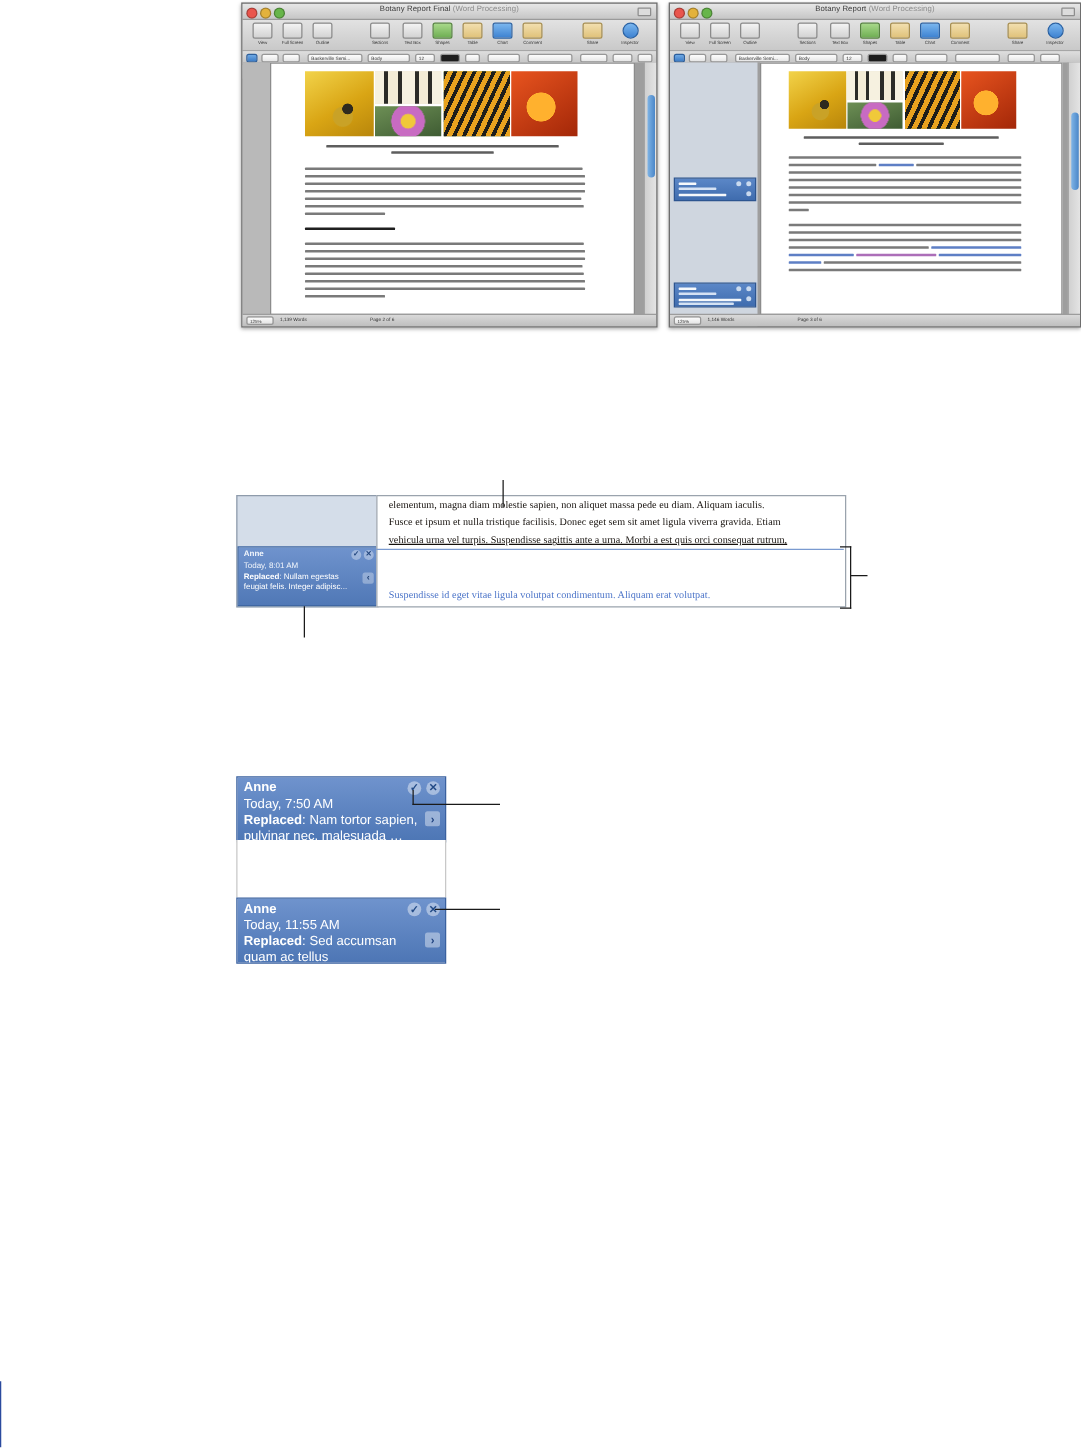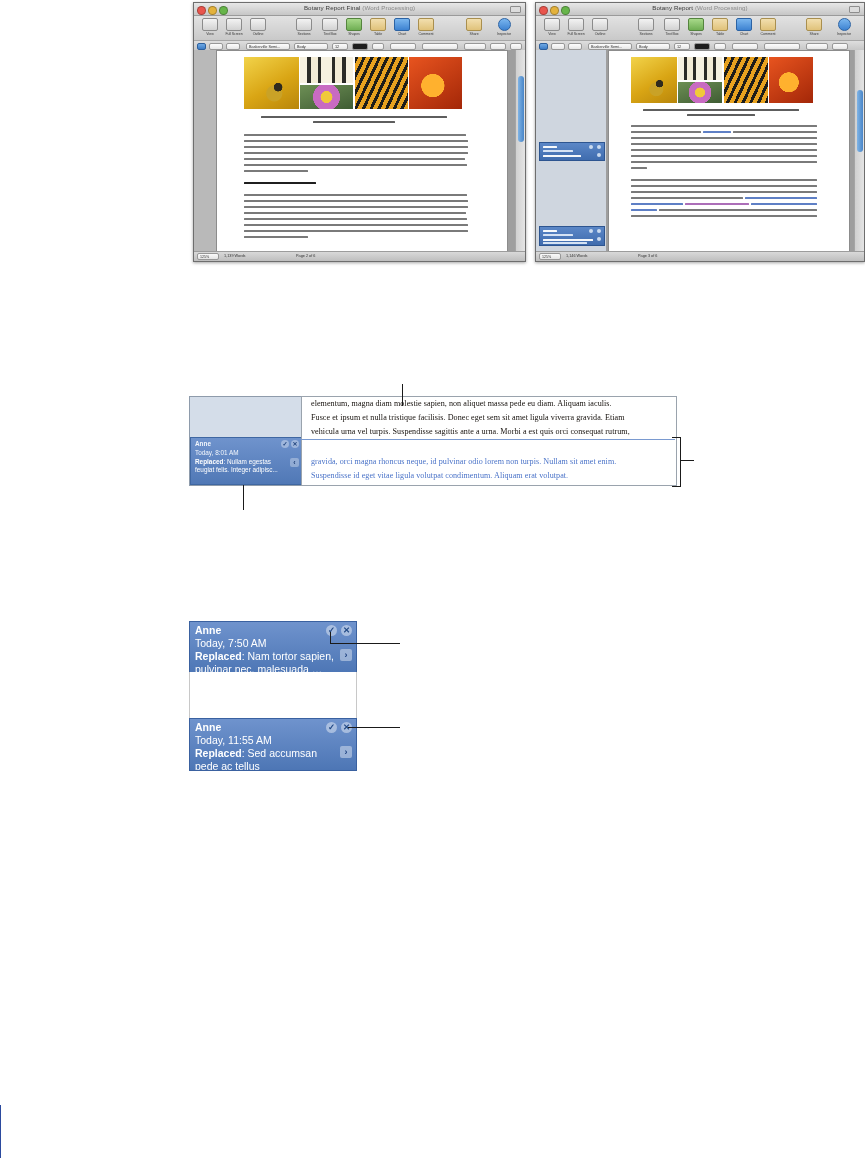--- a/index.html
+++ b/index.html
@@ -462,23 +462,22 @@
     </div>
     <div class="bl-ico" style="right:12px;top:2px;">✓</div>
     <div class="bl-ico" style="right:2px;top:2px;">✕</div>
     <div class="bl-arrow" style="right:2px;top:20px;">‹</div>
   </div>
 
   <div class="detail-page" style="left:112px;top:0;width:374px;height:88px;"></div>
 
   <div class="dtext" style="left:122px;top:1px;">elementum, magna diam molestie sapien, non aliquet massa pede eu diam. Aliquam iaculis.</div>
   <div class="dtext" style="left:122px;top:15px;">Fusce et ipsum et nulla tristique facilisis. Donec eget sem sit amet ligula viverra gravida. Etiam</div>
-  <div class="dtext" style="left:122px;top:29px;">vehicula urna vel turpis. Suspendisse sagittis ante a urna. Morbi a est quis orci consequat rutrum,</div>
-
-  <div class="dtext ins" style="left:122px;top:59px;">gravida, orci magna rhoncus neque, id pulvinar odio lorem non turpis. Nullam sit amet enim.</div>
+  <div class="dtext" style="left:122px;top:29px;text-decoration:underline;">vehicula urna vel turpis. Suspendisse sagittis ante a urna. Morbi a est quis orci consequat rutrum,</div>
+
   <div class="dtext ins" style="left:122px;top:73px;">Suspendisse id eget vitae ligula volutpat condimentum. Aliquam erat volutpat.</div>
 
   <div class="corner-mark" style="left:112px;top:42px;width:374px;height:1px;border-bottom:1px solid #7a9ad0;border-left:none;"></div>
 </div>
 
 <div class="leader" style="left:402px;top:384px;width:1px;height:22px;"></div>
 
 <div class="leader" style="left:243px;top:485px;width:1px;height:25px;"></div>
 
 <div class="bracket" style="left:672px;top:437px;width:8px;height:48px;"></div>
@@ -494,21 +493,21 @@
   <div class="bb-ico" style="right:4px;top:3px;">✕</div>
   <div class="bb-arrow" style="right:4px;top:27px;">›</div>
 </div>
 
 <div class="bb-gap" style="left:189px;top:672px;width:166px;height:46px;"></div>
 
 <div class="bigballoon" style="left:189px;top:718px;width:166px;height:51px;">
   <div class="bb-name" style="left:5px;top:2px;">Anne</div>
   <div class="bb-time" style="left:5px;top:15px;">Today, 11:55 AM</div>
   <div class="bb-body" style="left:5px;top:28px;width:148px;">
-    <b>Replaced</b><span>: </span><span>Sed accumsan pede ac tellus</span>
+    <b>Replaced</b><span>: </span><span>Sed accumsan quam ac tellus</span>
   </div>
   <div class="bb-ico" style="right:19px;top:3px;">✓</div>
   <div class="bb-ico" style="right:4px;top:3px;">✕</div>
   <div class="bb-arrow" style="right:4px;top:27px;">›</div>
 </div>
 
 <div class="leader" style="left:330px;top:632px;width:1px;height:12px;"></div>
 <div class="leader" style="left:330px;top:643px;width:70px;height:1px;"></div>
 
 <div class="leader" style="left:348px;top:727px;width:52px;height:1px;"></div>

